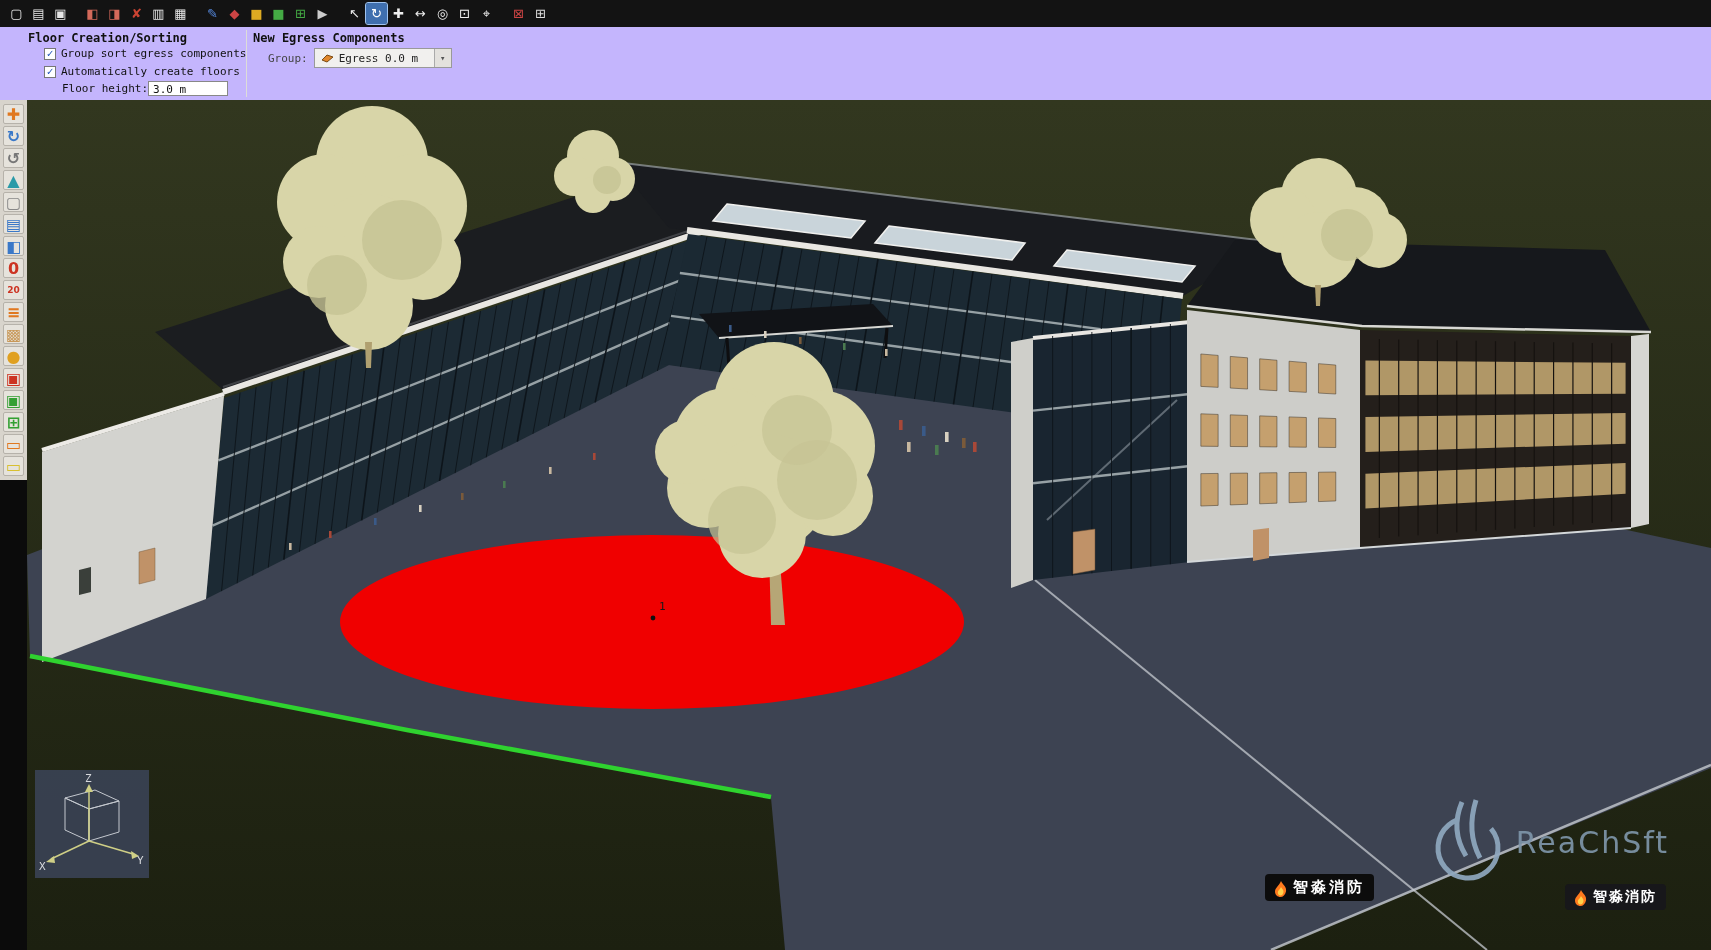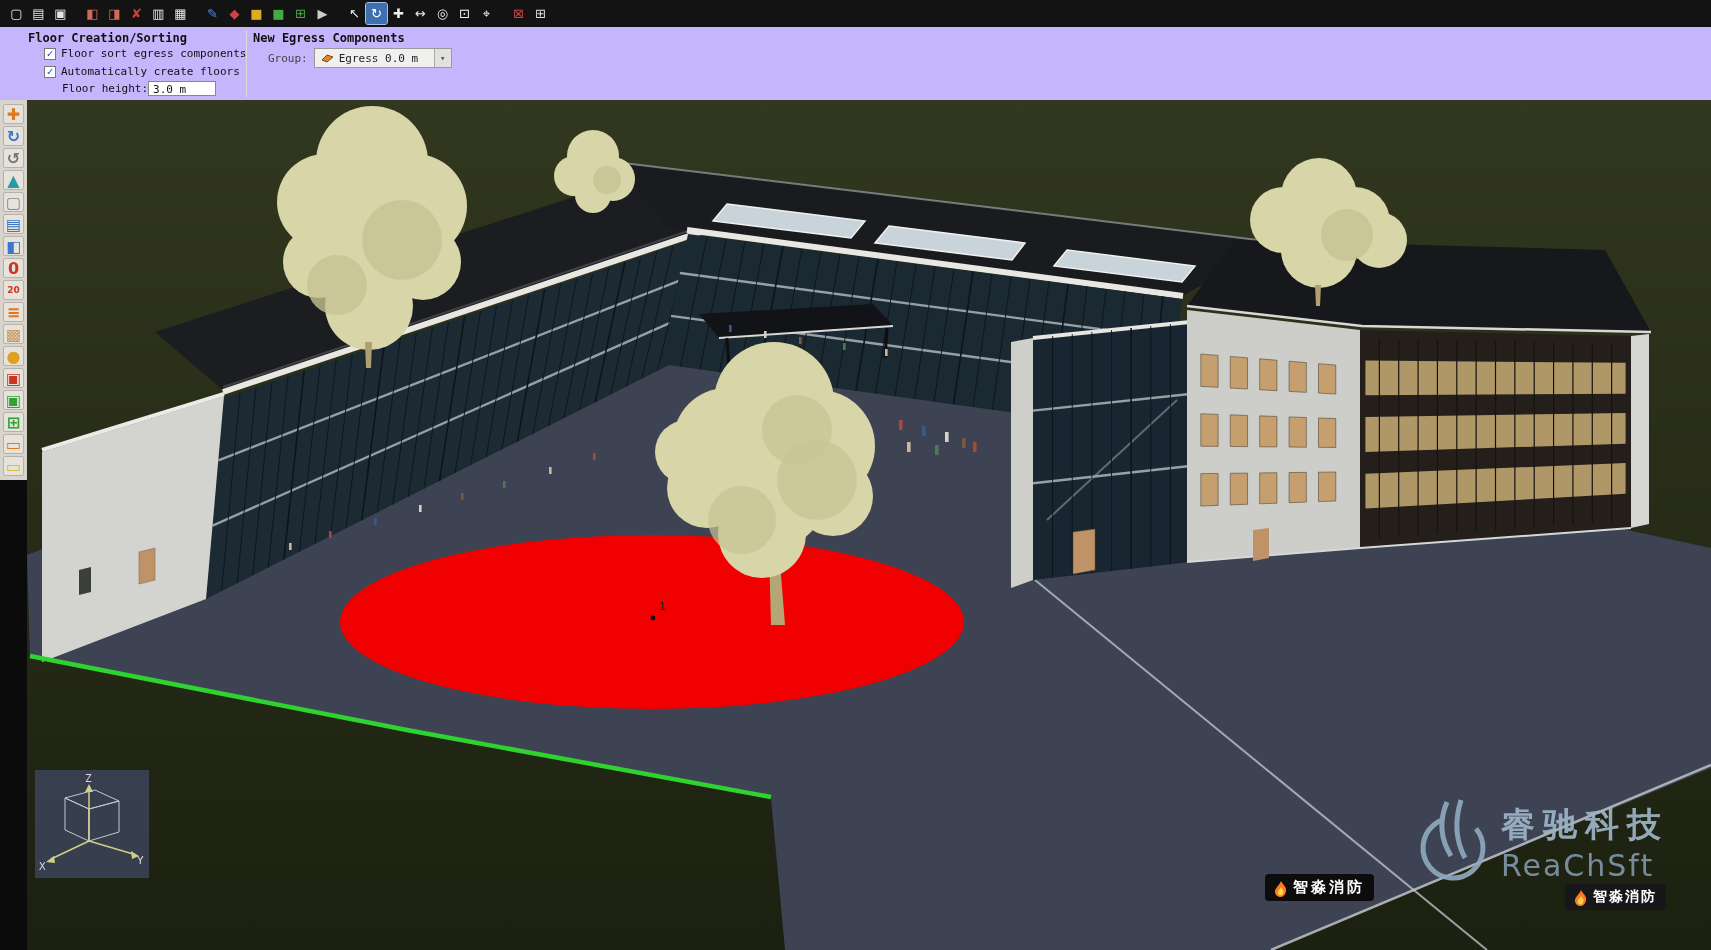--- a/index.html
+++ b/index.html
@@ -14,21 +14,21 @@
   .tb-icon.active{background:#3f6fae;outline:1px solid #9fc3ef;}
   .tb-sep{width:9px;height:21px;}
 
   
   .panelstrip{position:absolute;left:0;top:27px;width:1711px;height:73px;background:#c4b5fd;color:#111;}
   .panel-title{position:absolute;font-weight:bold;font-size:12px;white-space:nowrap;}
   .cb-row{position:absolute;display:flex;align-items:center;gap:5px;font-size:11px;white-space:nowrap;cursor:pointer;}
   .cb{width:12px;height:12px;background:#fff;border:1px solid #777;box-sizing:border-box;
       font-size:11px;line-height:10px;text-align:center;color:#2255bb;font-weight:bold;}
   .fh-row{position:absolute;display:flex;align-items:center;font-size:11px;white-space:nowrap;}
-  .fh-input{display:inline-block;width:68px;height:15px;border:1px solid #888;background:#fff;
+  .fh-input{display:inline-block;width:80px;height:15px;border:1px solid #888;background:#fff;
             font-size:11px;line-height:15px;padding-left:4px;box-sizing:border-box;}
   .vdiv{position:absolute;top:3px;bottom:3px;width:1px;background:#ddddd8;}
   .group-row{position:absolute;display:flex;align-items:center;gap:6px;font-size:11px;color:#444;}
   .dropdown{display:flex;align-items:center;width:138px;height:20px;background:#f1f0ee;border:1px solid #999;
             box-sizing:border-box;gap:4px;padding-left:4px;cursor:pointer;color:#222;}
   .dropdown .dd-val{flex:1;font-size:11px;white-space:nowrap;overflow:hidden;}
   .dd-arrow{width:16px;height:100%;display:flex;align-items:center;justify-content:center;
             border-left:1px solid #aaa;background:#e3e1dd;color:#555;font-size:9px;}
 
   
@@ -81,21 +81,21 @@
     <div class="tb-sep"></div>
     <span class="tb-icon" style="color: rgb(204, 68, 68);">⊠</span>
     <span class="tb-icon" style="color: rgb(221, 221, 221);">⊞</span>
   </div>
 
 <div class="panelstrip">
   <div>
     <div class="panel-title" style="left:28px;top:4px;">Floor Creation/Sorting</div>
     <label class="cb-row" style="left:44px;top:20px;">
       <span class="cb" id="cb1">✓</span>
-      <span>Floor sort egress components</span>
+      <span>Group sort egress components</span>
     </label>
     <label class="cb-row" style="left:44px;top:38px;">
       <span class="cb" id="cb2">✓</span>
       <span>Automatically create floors</span>
     </label>
     <div class="fh-row" style="left:62px;top:54px;">
       <span>Floor height:</span>
       <span class="fh-input">3.0 m</span>
     </div>
   </div>
@@ -398,21 +398,20 @@
 </svg>
 
   
   <div class="watermark">
     <svg width="70" height="92">
       <circle cx="36" cy="52" r="30" fill="none" stroke="#8fa8bf" stroke-width="5" stroke-dasharray="150 40" transform="rotate(-40 36 52)"></circle>
       <path d="M30 6 Q18 34 34 60" fill="none" stroke="#8fa8bf" stroke-width="5"></path>
       <path d="M44 4 Q34 36 48 62" fill="none" stroke="#8fa8bf" stroke-width="5"></path>
     </svg>
     <div class="wm-text">
-      <div class="wm-cn">睿驰科技</div>
       <div class="wm-en">ReaChSft</div>
     </div>
   </div>
 
   <div class="badge badge1">
     <svg width="14" height="16">
       <path d="M7 0 C9 4 13 6 12 10.5 C11.3 14 9 16 6.5 16 C3.5 16 1 13.8 1 10.5 C1 7 5 5 7 0 Z" fill="#ff7a1e"></path>
       <path d="M7 6 C8 8 10 9 9.4 11.5 C9 13.4 7.8 14.4 6.6 14.4 C5 14.4 3.8 13.2 3.8 11.4 C3.8 9.4 6 8.6 7 6 Z" fill="#ffd24a"></path>
     </svg>
     <span>智淼消防</span>

